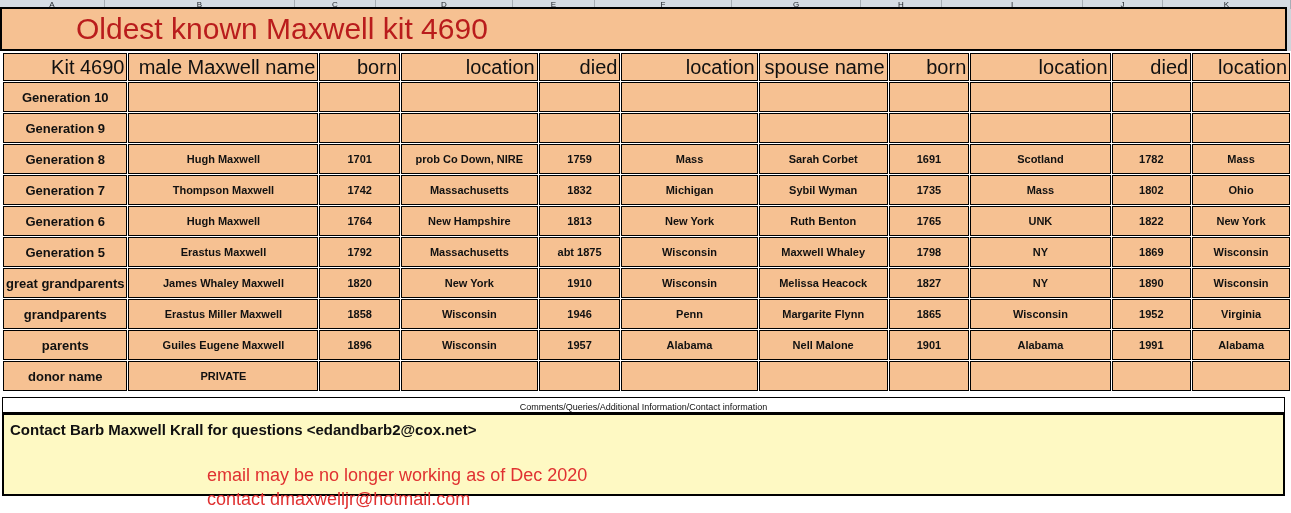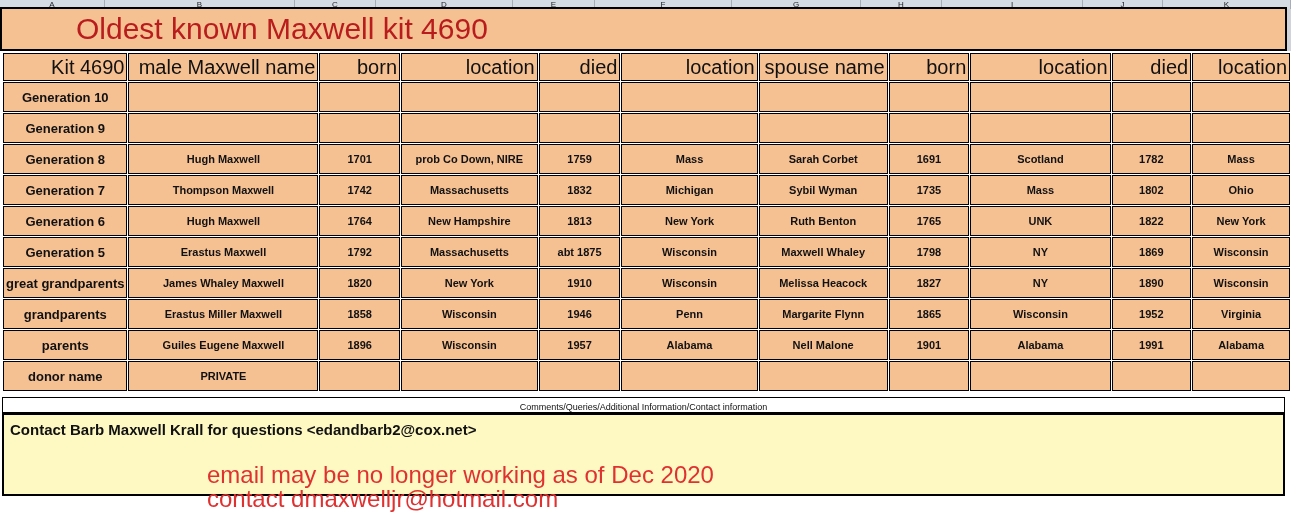--- a/index.html
+++ b/index.html
@@ -86,21 +86,21 @@
   .contact-box{
     position:absolute;left:2px;top:413px;width:1283px;height:83px;
     background:#fef9c3;border:2px solid #000;box-sizing:border-box;
   }
   .contact-line{
     position:absolute;left:6px;top:6px;
     font-size:15px;font-weight:bold;color:#111;white-space:nowrap;
   }
   .red-note{
     position:absolute;left:203px;top:48px;
-    color:#e03131;font-size:24px;line-height:24px;white-space:nowrap;
+    color:#e03131;font-size:18px;line-height:24px;white-space:nowrap;
   }
   .red-note div{white-space:nowrap;}
 
   
   .right-sliver{
     position:absolute;right:0;top:9px;width:6px;height:42px;
     background:#cfd4da;border-left:1px solid #aeb4bb;
   }
 </style>
 </head>

